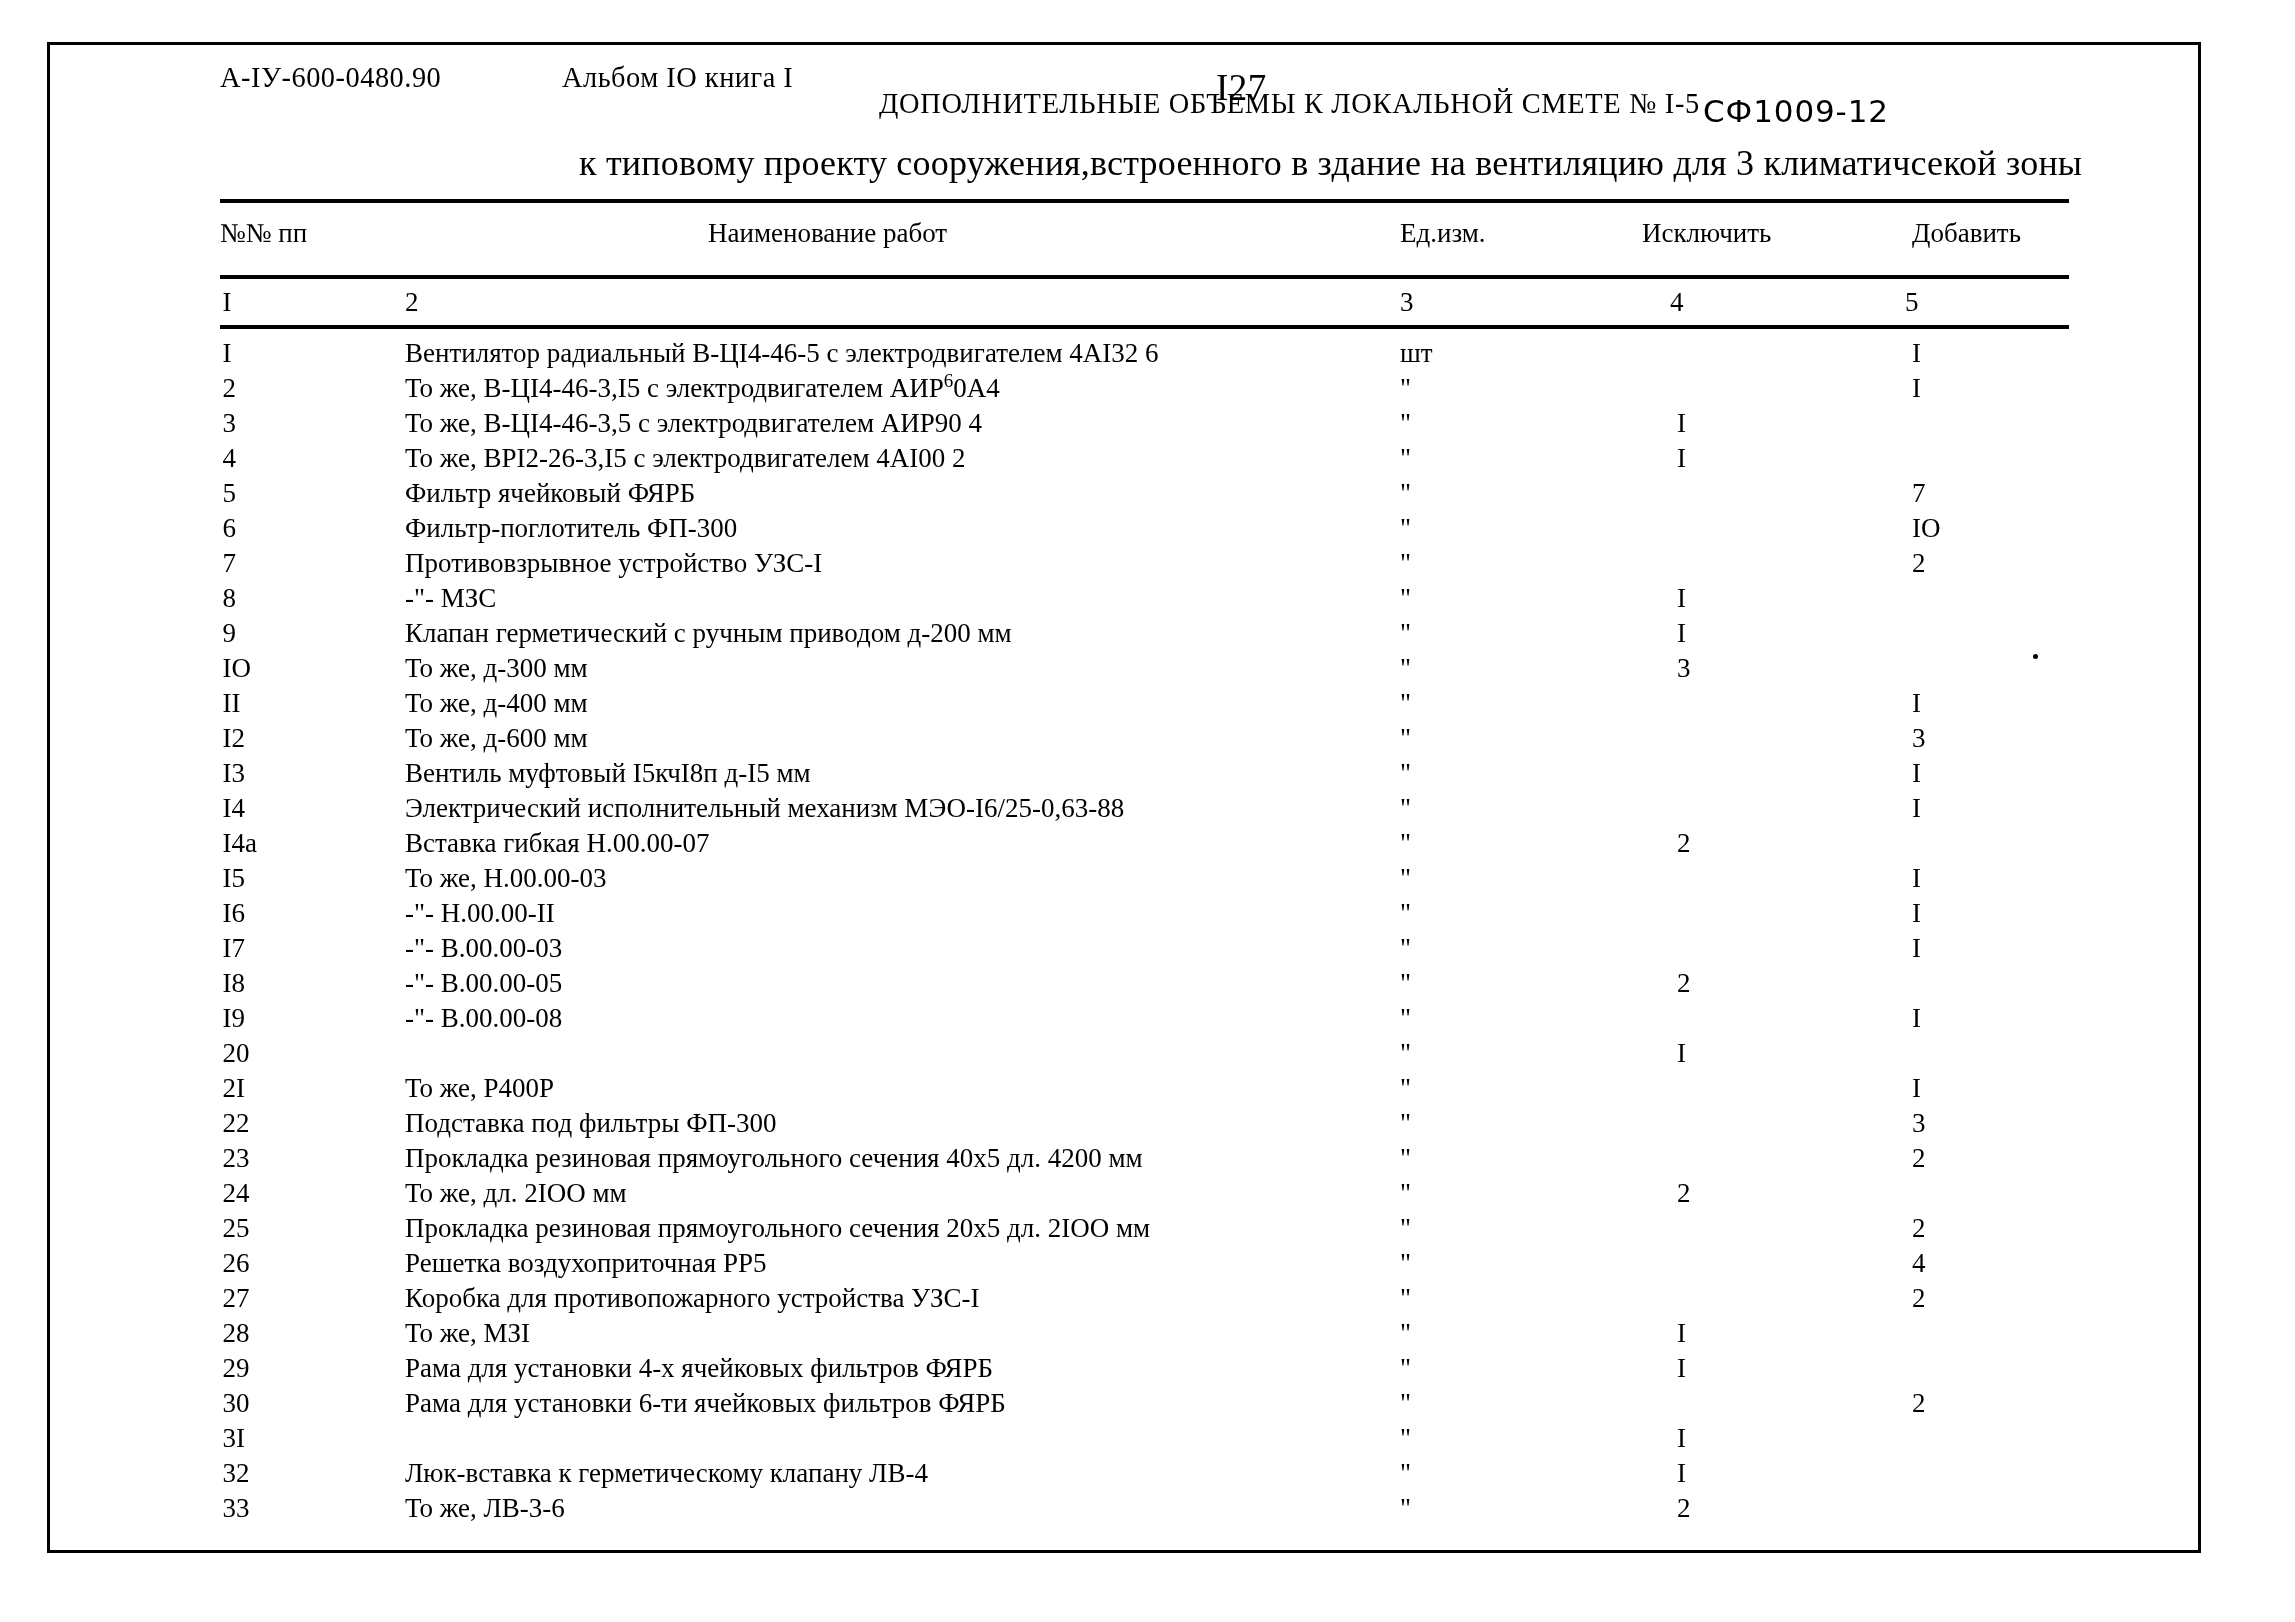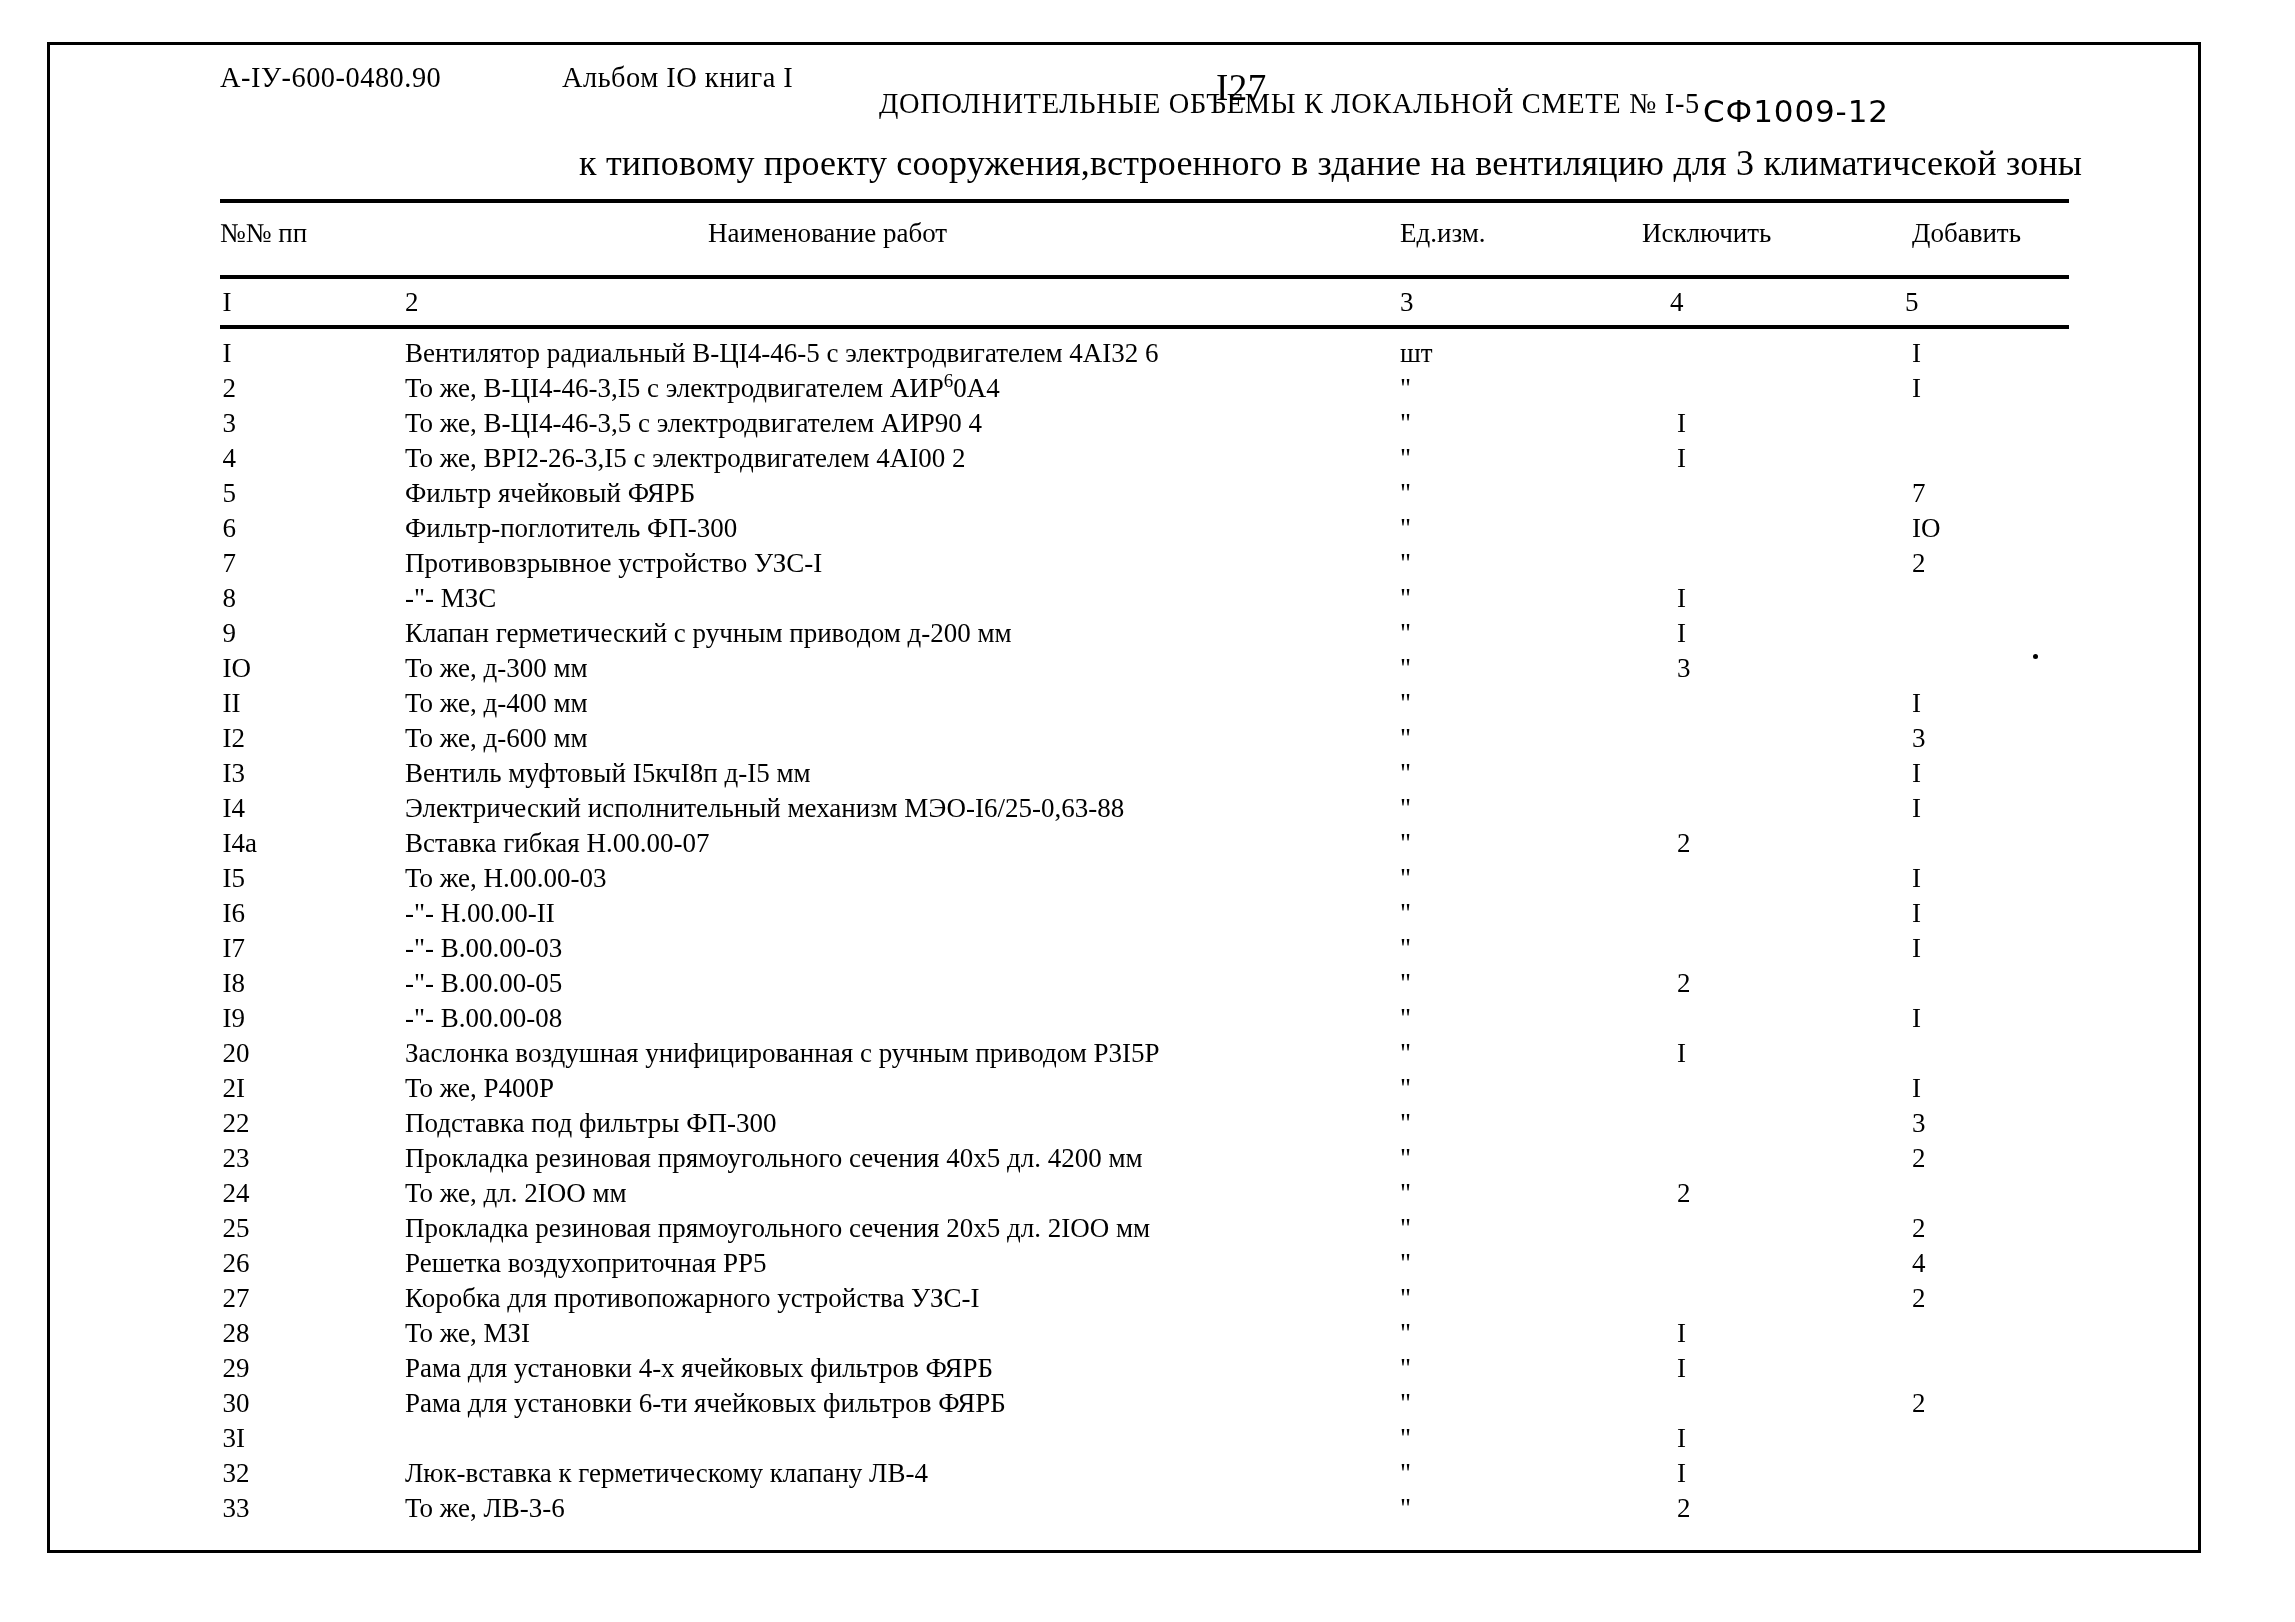--- a/index.html
+++ b/index.html
@@ -315,21 +315,20 @@
           </div>
           <div class="trow">
             <span class="c-no">I9</span>
             <span class="c-name">-"-    В.00.00-08</span>
             <span class="c-unit">"</span>
             <span class="c-excl"></span>
             <span class="c-add">I</span>
           </div>
           <div class="trow">
             <span class="c-no">20</span>
-            <span class="c-name">Заслонка воздушная унифицированная с ручным приводом Р3I5Р</span>
             <span class="c-unit">"</span>
             <span class="c-excl">I</span>
             <span class="c-add"></span>
           </div>
           <div class="trow">
             <span class="c-no">2I</span>
             <span class="c-name">То же, Р400Р</span>
             <span class="c-unit">"</span>
             <span class="c-excl"></span>
             <span class="c-add">I</span>

